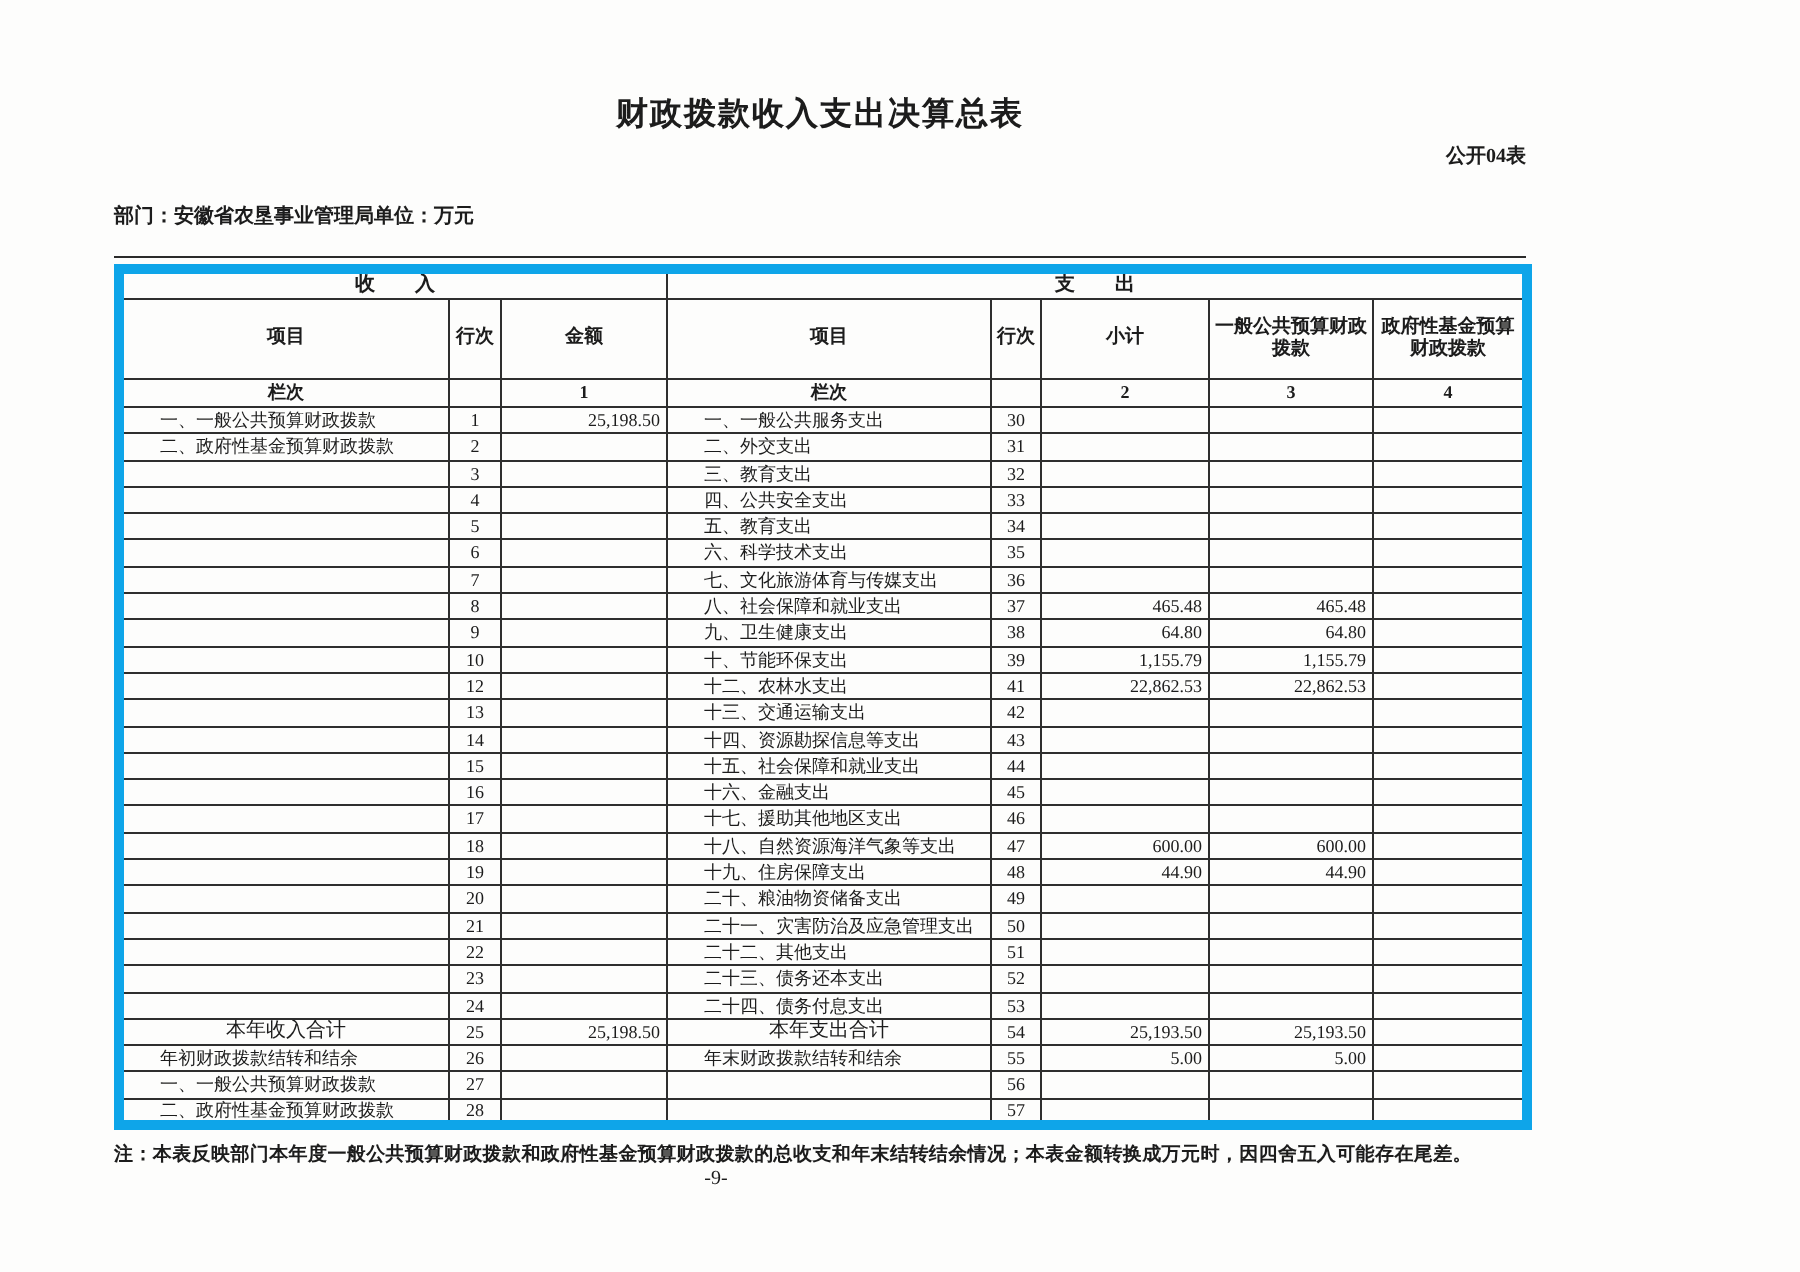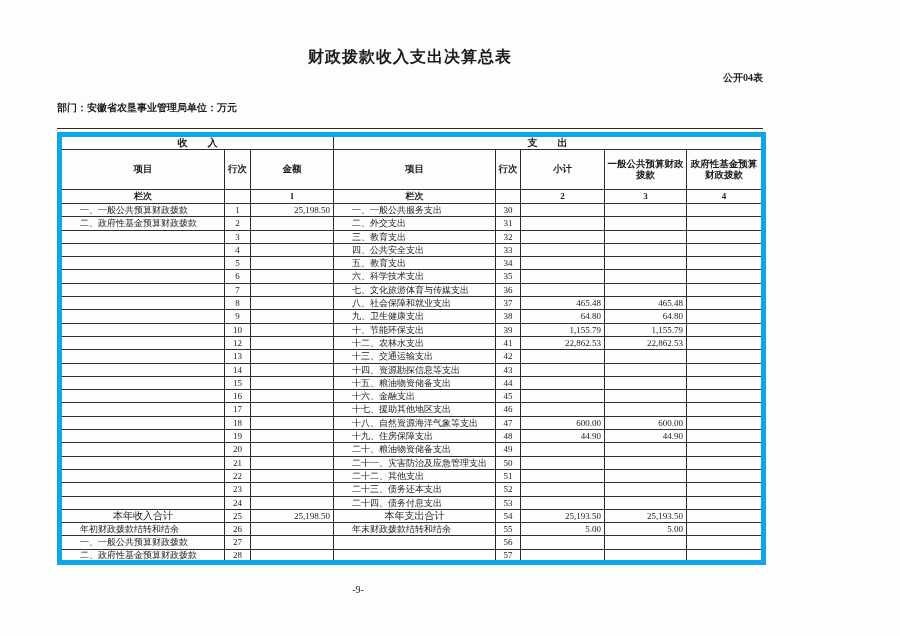--- a/index.html
+++ b/index.html
@@ -276,21 +276,21 @@
             <td class="item">十四、资源勘探信息等支出</td>
             <td class="line">43</td>
             <td class="num"></td>
             <td class="num"></td>
             <td class="num"></td>
           </tr>
           <tr>
             <td class="item"></td>
             <td class="line">15</td>
             <td class="num"></td>
-            <td class="item">十五、粮油物资储备支出</td>
+            <td class="item">十五、社会保障和就业支出</td>
             <td class="line">44</td>
             <td class="num"></td>
             <td class="num"></td>
             <td class="num"></td>
           </tr>
           <tr>
             <td class="item"></td>
             <td class="line">16</td>
             <td class="num"></td>
             <td class="item">十六、金融支出</td>
@@ -415,16 +415,17 @@
             <td class="num"></td>
             <td class="item"></td>
             <td class="line">57</td>
             <td class="num"></td>
             <td class="num"></td>
             <td class="num"></td>
           </tr>
         </tbody>
     </table>
 
+    <div class="note">注：本表反映部门本年度一般公共预算财政拨款和政府性基金预算财政拨款的总收支和年末结转结余情况；本表金额转换成万元时，因四舍五入可能存在尾差。</div>
   </div>
 
   <div class="page-number">-9-</div>
 </div>
 
 </body></html>

